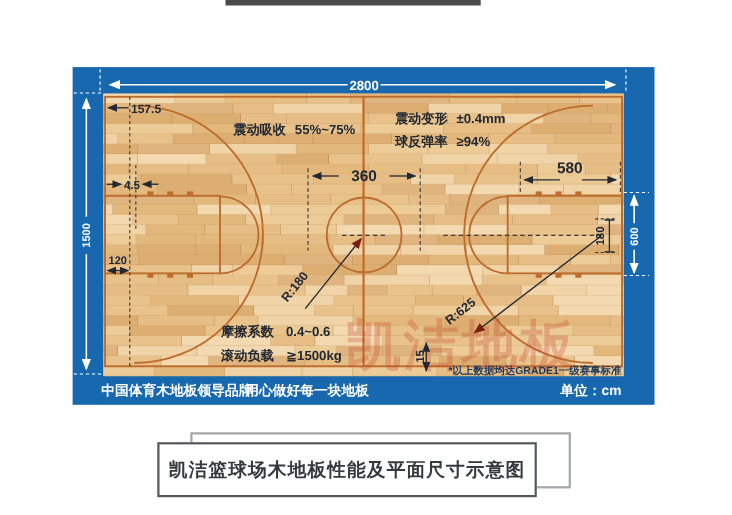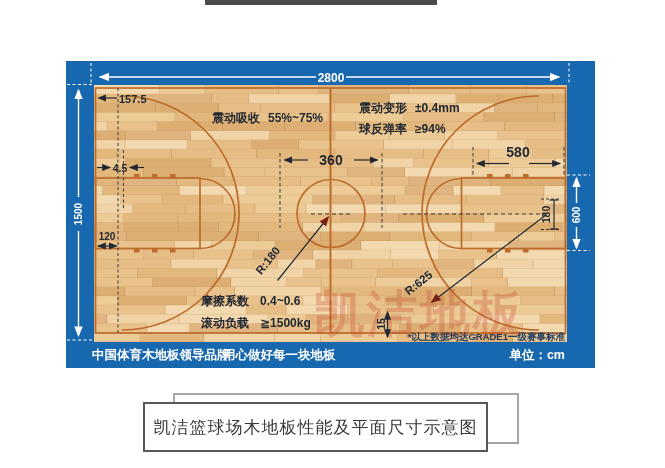--- a/index.html
+++ b/index.html
@@ -3,21 +3,21 @@
 <meta charset="utf-8">
 <style>
   html,body{margin:0;padding:0;background:#ffffff;}
   body{font-family:"Liberation Sans","DejaVu Sans",sans-serif;}
   #page{position:relative;width:665px;height:468px;background:#fff;overflow:hidden;}
   #topbar{position:absolute;left:205px;top:0;width:232px;height:5px;background:#4b4b4b;}
   #diagram-svg{position:absolute;left:0;top:0;}
   .cap-ghost{position:absolute;left:173px;top:393px;width:342px;height:47px;border:2px solid #a2a6aa;background:transparent;}
   .cap-main{position:absolute;left:143px;top:402px;width:341px;height:46px;border:2px solid #54585d;background:#ffffff;
             display:flex;align-items:center;justify-content:center;}
-  .cap-main span{font-size:17px;font-weight:400;color:#36393d;letter-spacing:1px;}
+  .cap-main span{font-size:17px;font-weight:700;color:#36393d;letter-spacing:1px;}
   svg text{font-family:"Liberation Sans","DejaVu Sans",sans-serif;}
   .dimD{fill:#222933;font-weight:700;}
   .dimW{fill:#ffffff;font-weight:700;}
   .spec{fill:#222933;font-weight:700;font-size:12px;}
   .foot{fill:#ffffff;font-weight:700;font-size:12.5px;}
 </style>
 </head>
 <body>
 
 <div id="page">

